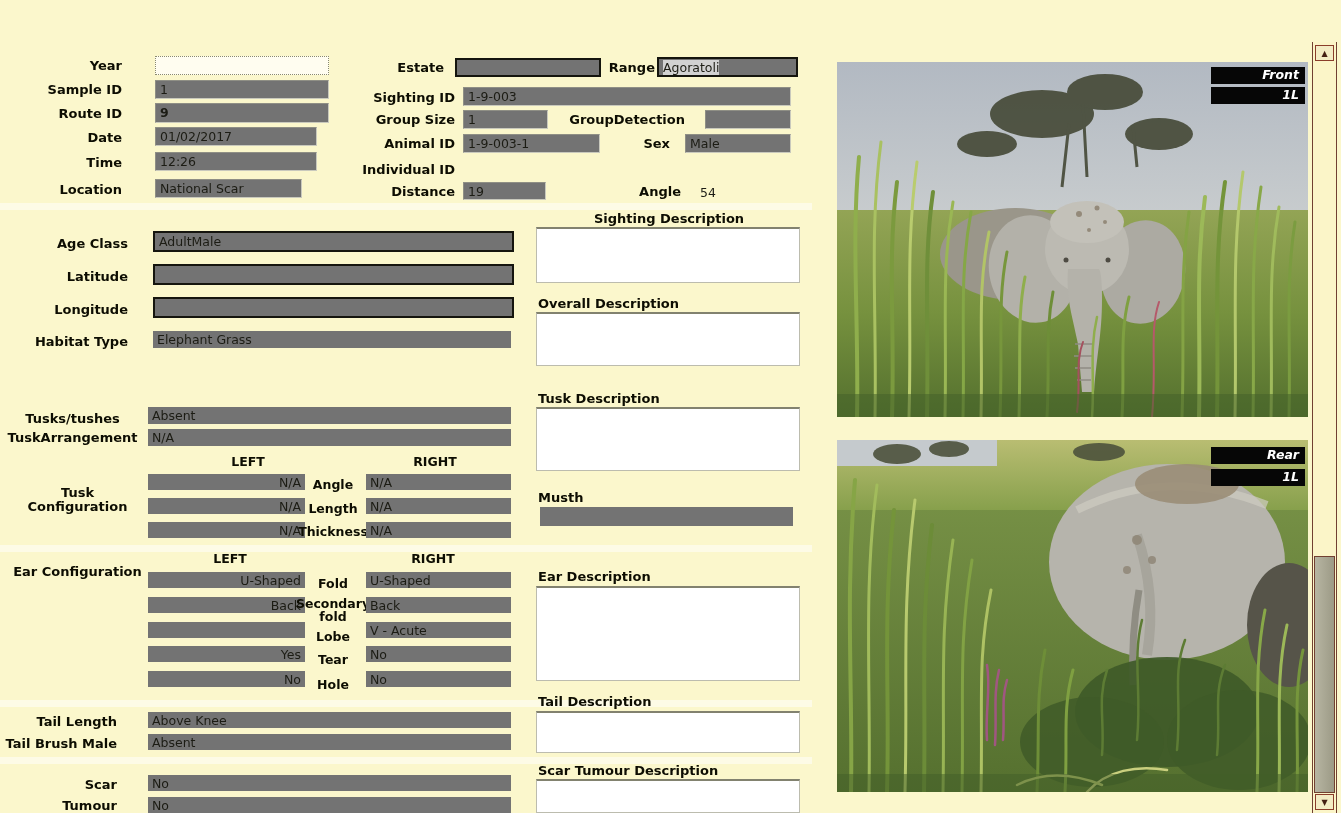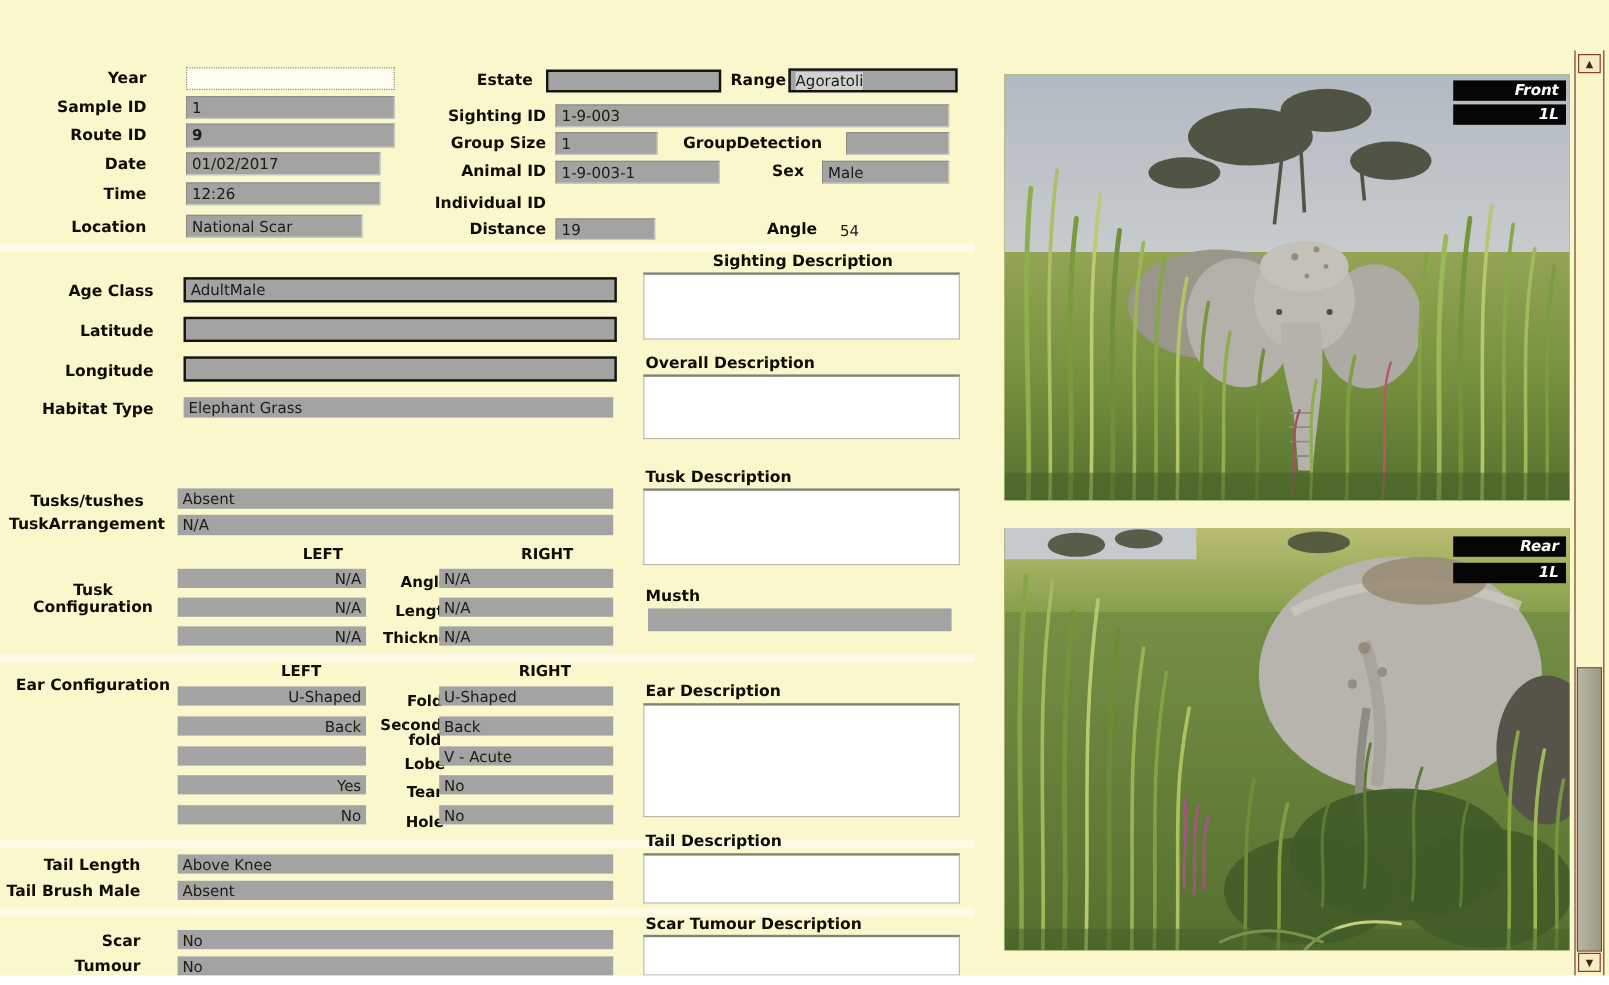--- a/index.html
+++ b/index.html
@@ -8,31 +8,31 @@
   
   .toolbar{position:absolute;left:0;top:0;width:1341px;height:40px;background:#90906a;
            border-bottom:2px solid #4a4a26;box-sizing:border-box;}
   .btn{position:absolute;top:4px;height:25px;background:linear-gradient(#e4e1da,#c9c6bd);
        border:2px solid #26261c;border-radius:8px;font-weight:bold;font-size:13px;color:#111;
        box-shadow:1px 2px 0 rgba(25,25,8,.55);font-family:inherit;padding:0;cursor:pointer;text-align:center;}
   .btn4{border-radius:4px;background:linear-gradient(#f0eeeb,#dddbd6);box-shadow:2px 2px 0 rgba(25,25,8,.6);}
   
   .lbl{position:absolute;font-weight:bold;font-size:13px;color:#0d0d02;text-align:right;white-space:nowrap;line-height:14px;}
   .lbl.ctr{text-align:center;white-space:normal;}
-  .fld{position:absolute;background:#a3a3a3;border:1px solid;border-color:#8f8f85 #c9c9bd #c9c9bd #8f8f85;
+  .fld{position:absolute;background:#737373;border:1px solid;border-color:#8f8f85 #c9c9bd #c9c9bd #8f8f85;
        font-size:12.5px;color:#1c1c14;padding:1px 4px;white-space:nowrap;overflow:hidden;
        box-sizing:border-box;line-height:1.3;}
   .nob{border:none;}
   .blk{border:2px solid #15150e;}
   .dot{border:1px dotted #8a8a70;background:#fffdf0;}
   .rt{text-align:right;}
   .b{font-weight:bold;}
   .ta{position:absolute;background:#fff;border:1px solid #bcbcae;border-top:2px solid #82826f;
       box-sizing:border-box;font-size:12.5px;color:#1c1c14;padding:2px 4px;}
-  .hd{position:absolute;font-weight:bold;font-size:12.5px;color:#0d0d02;text-align:center;margin-left:21px;}
+  .hd{position:absolute;font-weight:bold;font-size:12.5px;color:#0d0d02;text-align:center;}
   .txt{position:absolute;font-size:12.5px;color:#1c1c14;white-space:nowrap;}
   .sel{background:#d2d2d2;}
   .strip{position:absolute;left:0;width:812px;height:7px;background:rgba(255,255,255,.5);}
   
   .photo{position:absolute;overflow:hidden;background:#7f9444;}
   .tag{position:absolute;right:3px;width:94px;height:17px;background:#060606;color:#fff;
        font-style:italic;font-weight:bold;font-size:12.5px;text-align:right;
        padding:1px 6px;box-sizing:border-box;line-height:14px;}
   
   .scroll{position:absolute;left:1312px;top:42px;width:25px;height:771px;background:#fbf5c8;

